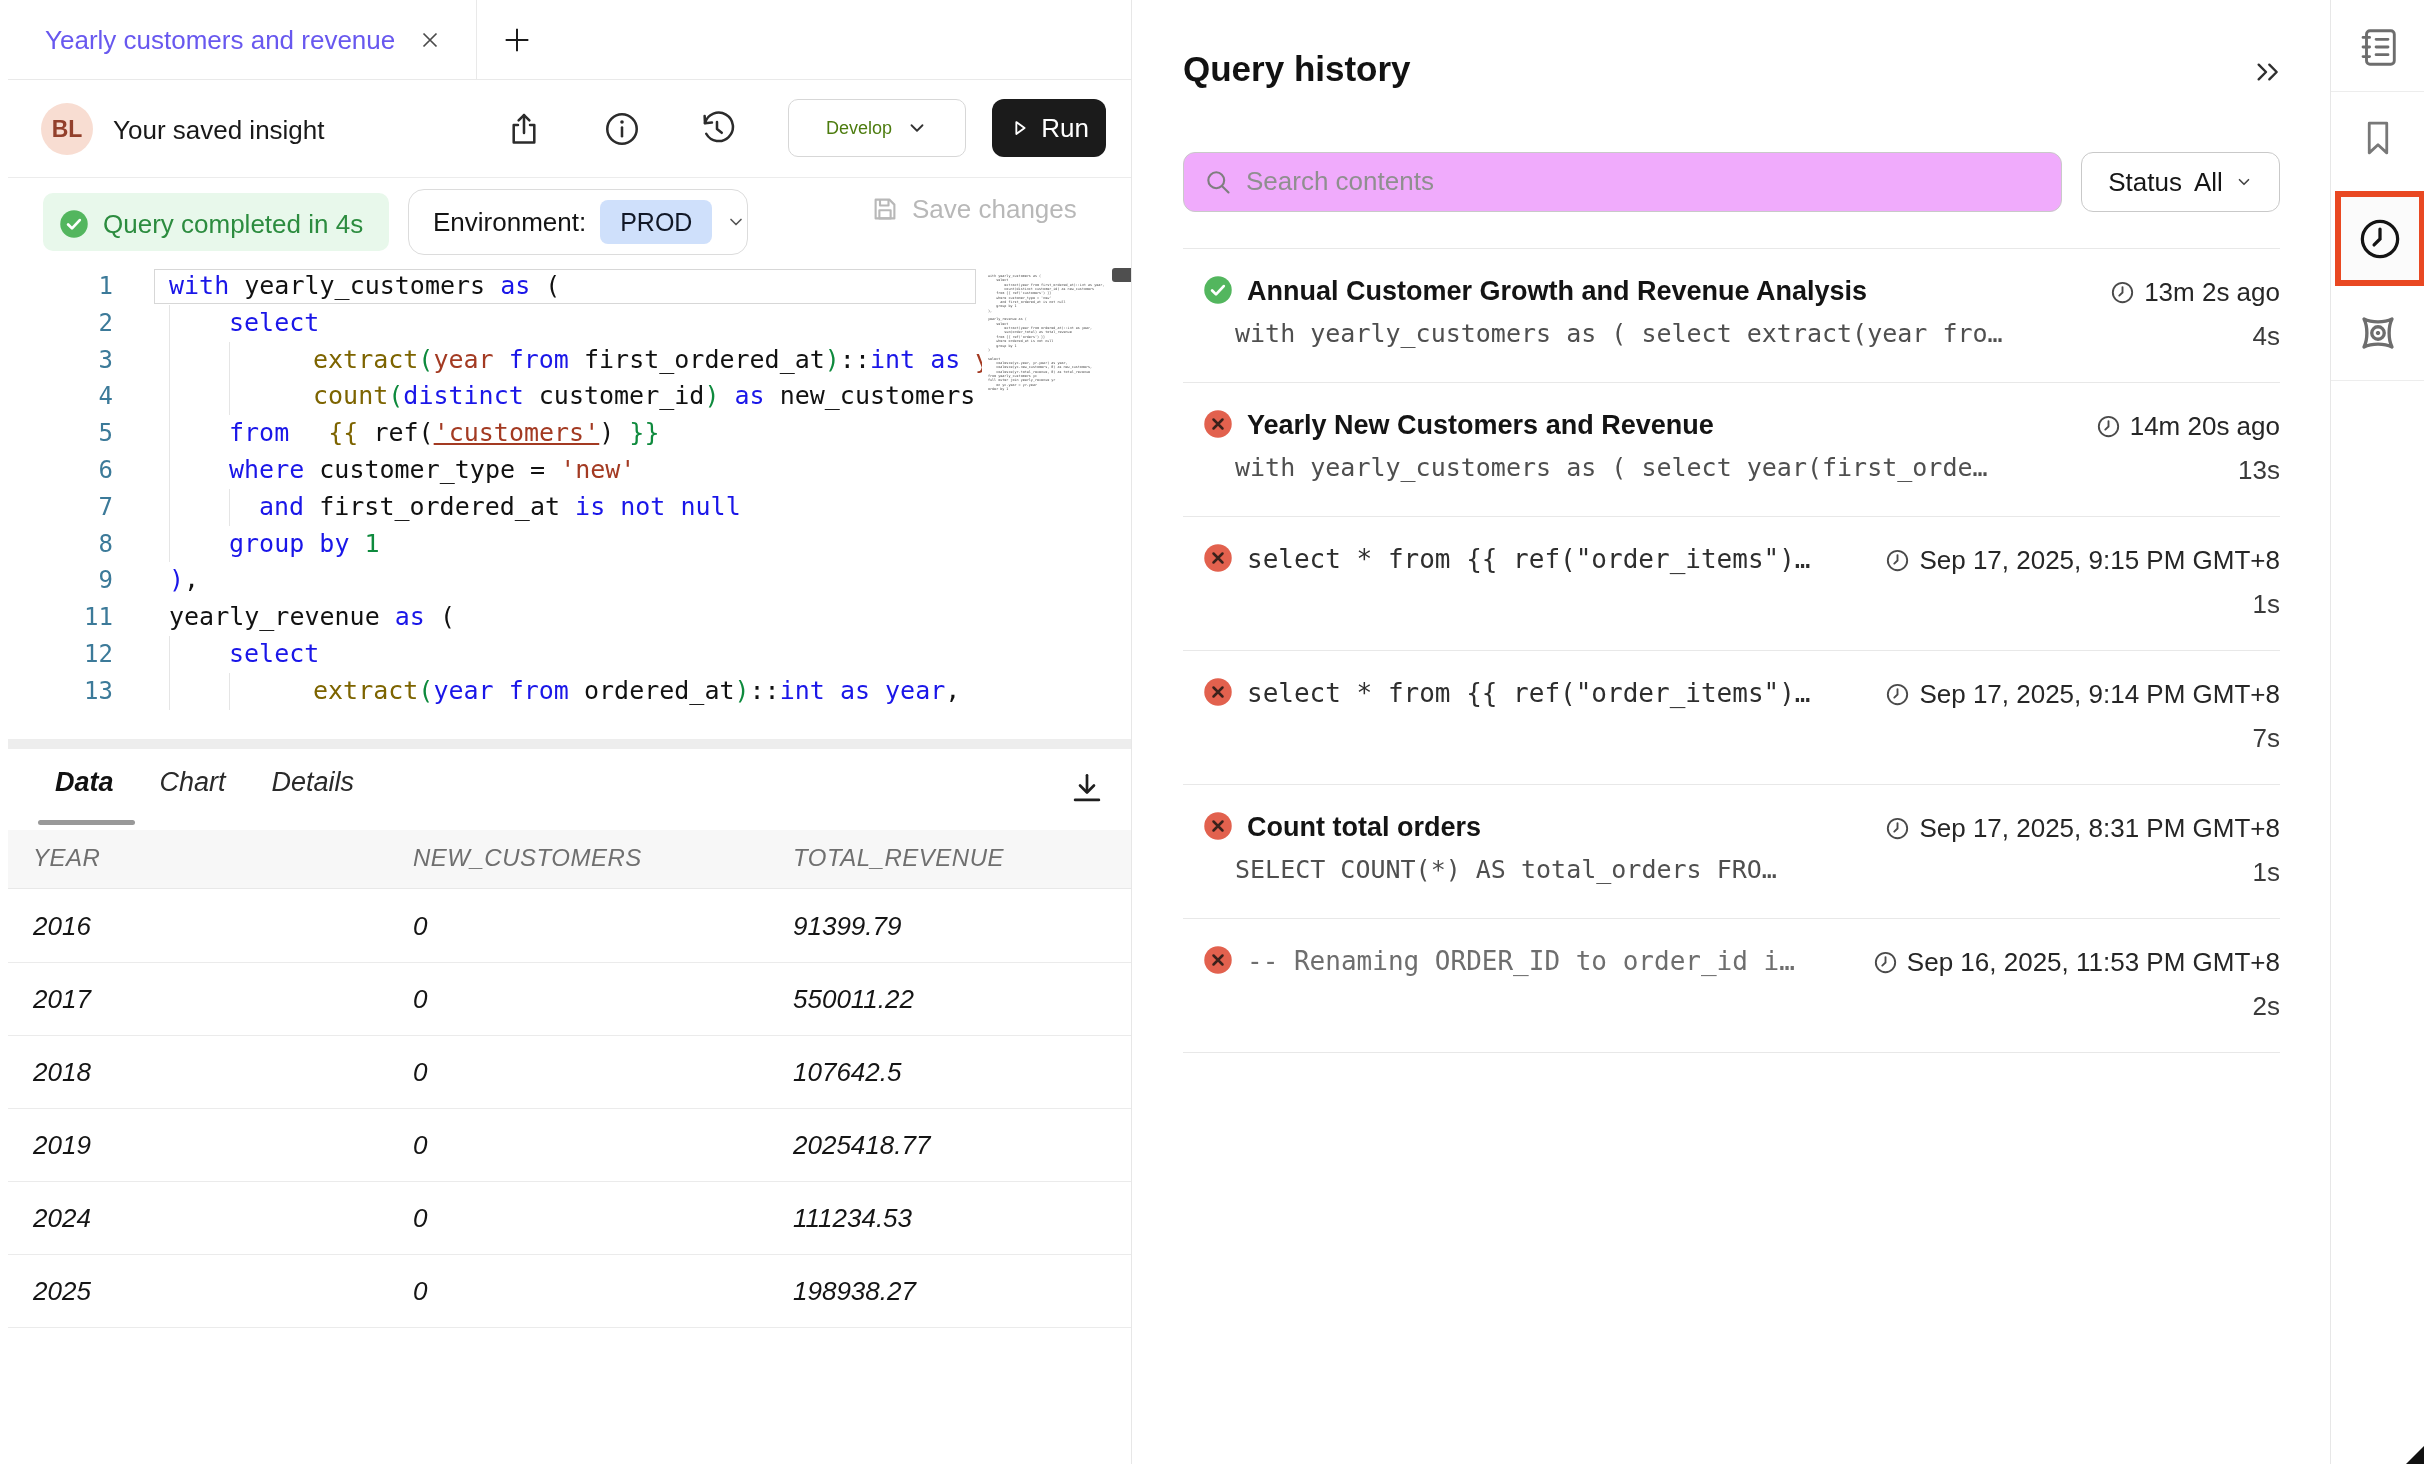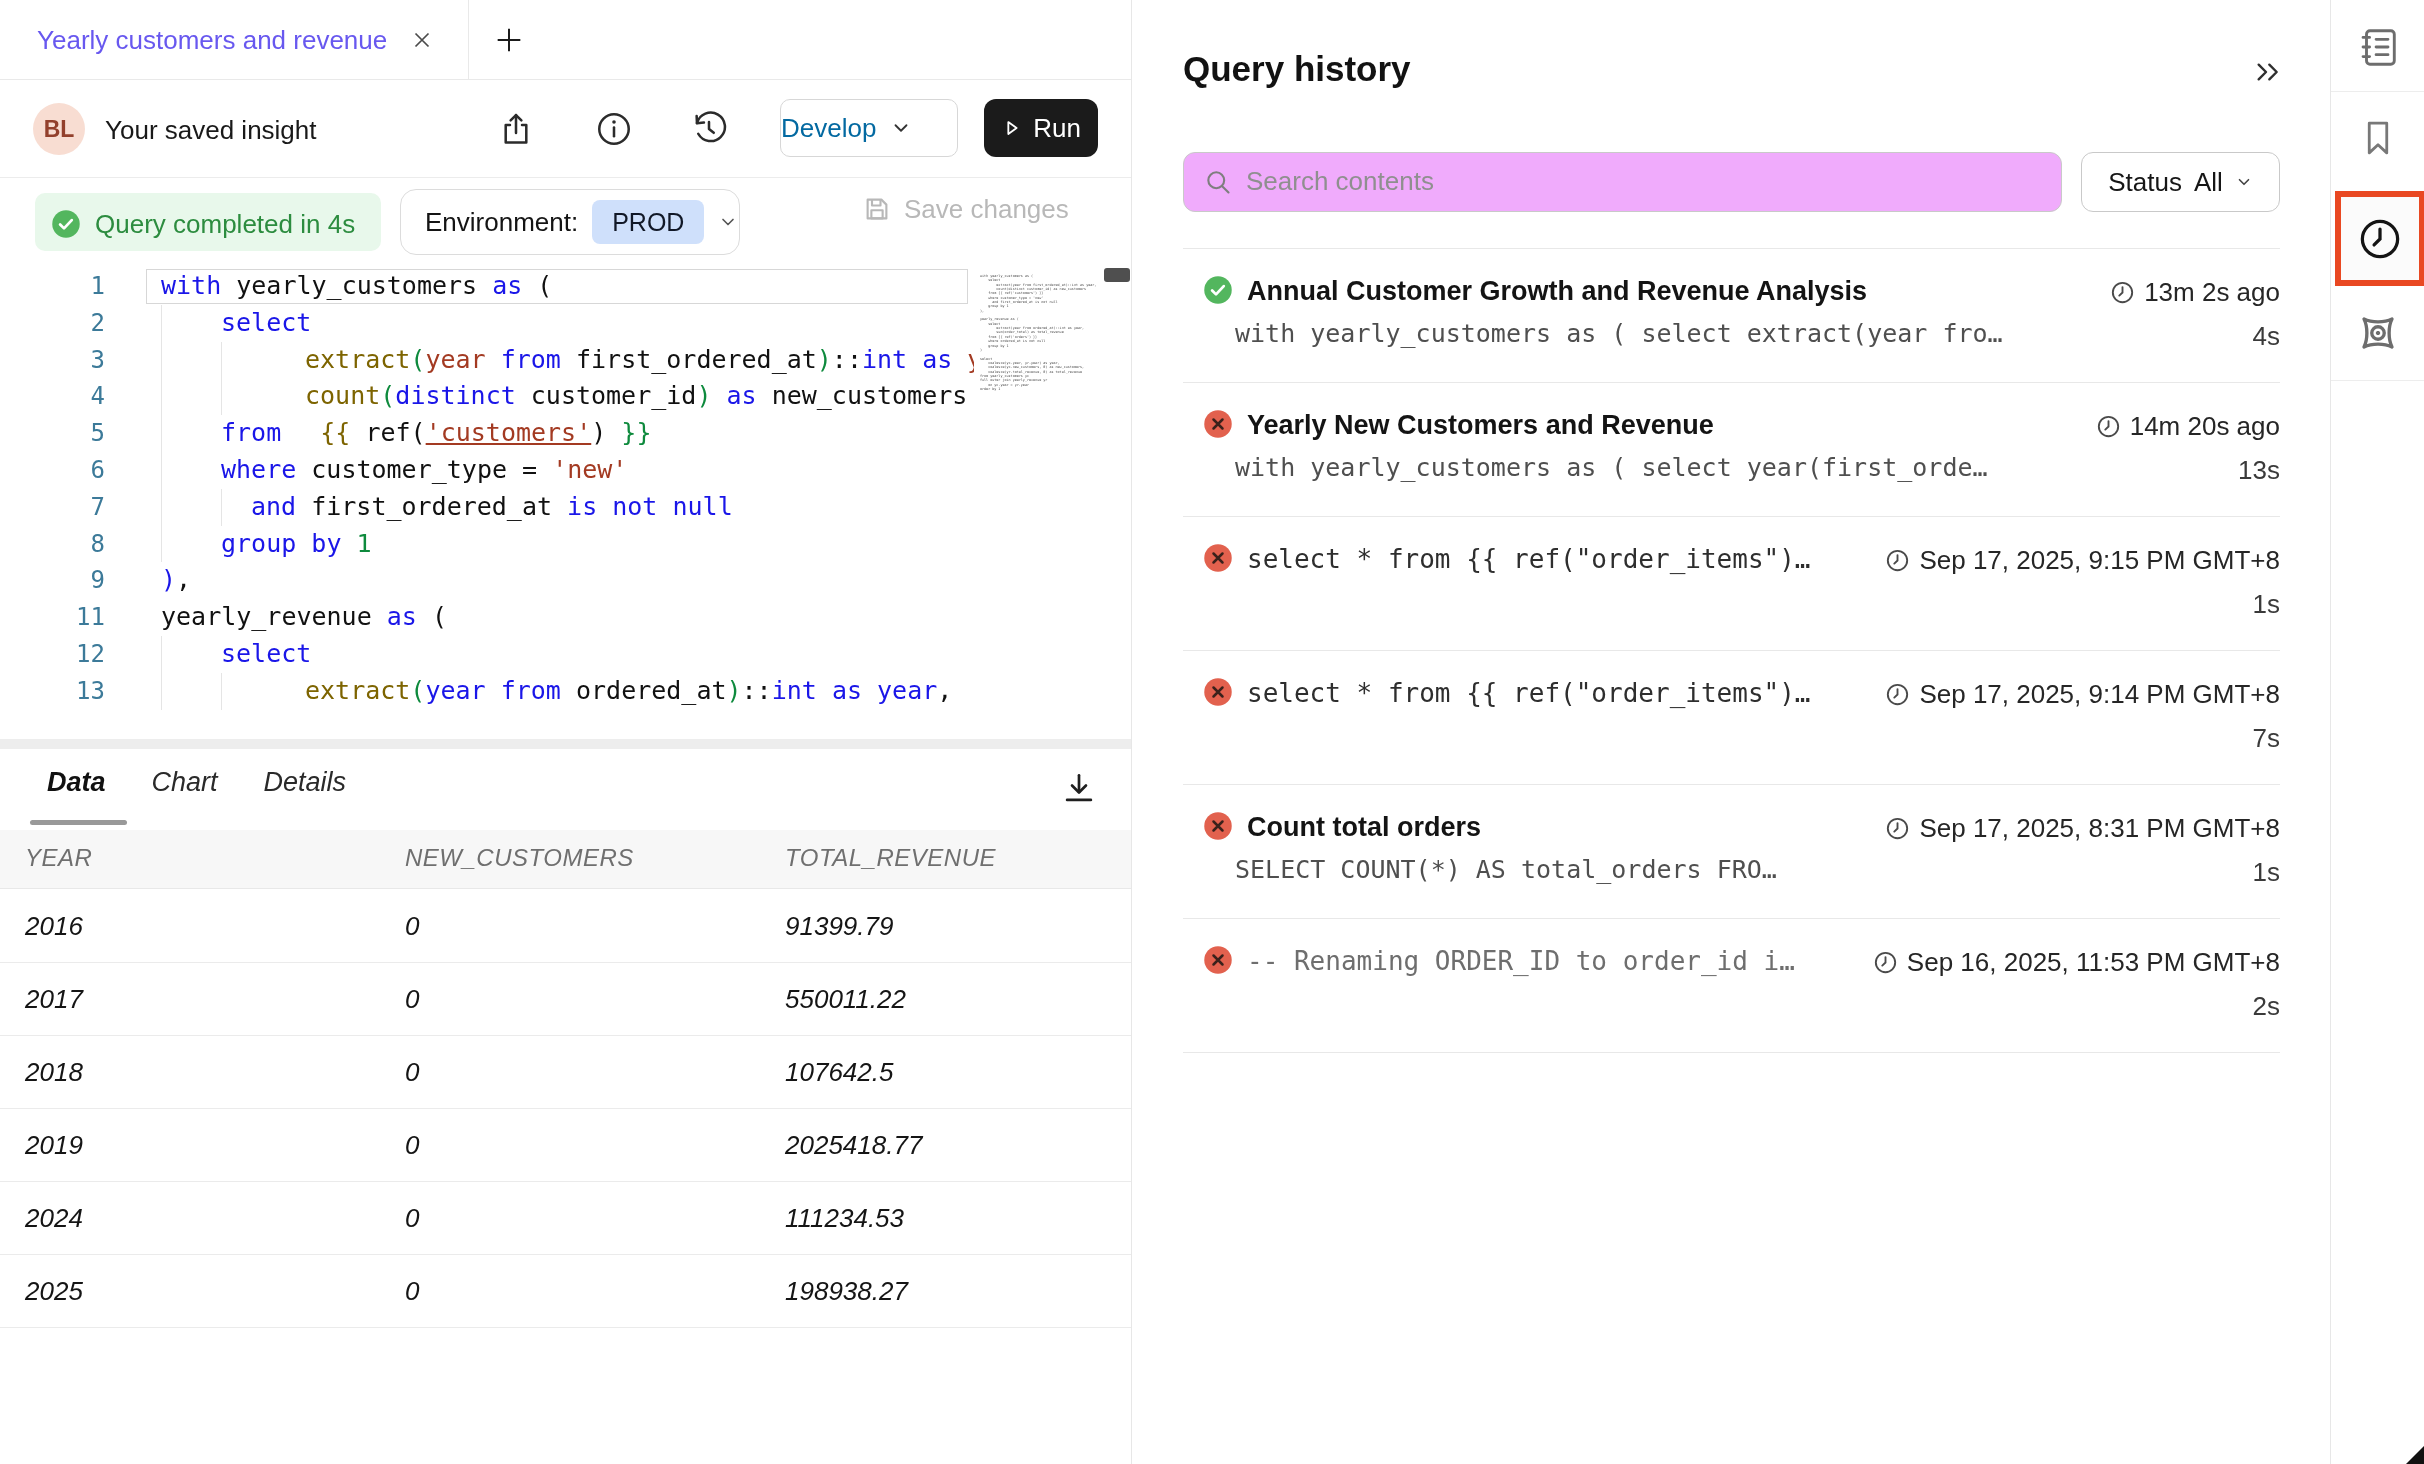--- a/index.html
+++ b/index.html
@@ -2,35 +2,35 @@
 <html><head>
 <meta charset="utf-8">
 <style>
   * { margin:0; padding:0; box-sizing:border-box; }
   html,body { width:2424px; height:1464px; background:#fff; overflow:hidden; }
   body { font-family:"Liberation Sans", sans-serif; color:#1a1a1a; }
   .app { position:relative; width:2424px; height:1464px; background:#fff; }
   .mono { font-family:"DejaVu Sans Mono", monospace; }
 
   
-  .left-panel { position:absolute; left:0; top:0; width:1131px; height:1176px; background:#fff; }
+  .left-panel { position:absolute; left:8px; top:0; width:1131px; height:1176px; background:#fff; }
   .panel-vline { position:absolute; left:1131px; top:0; width:1px; height:1464px; background:#e7e7e7; }
 
   .tabbar { position:absolute; left:0; top:0; width:1131px; height:80px; border-bottom:1px solid #e9e9e9; }
   .tab { position:absolute; left:0; top:0; height:80px; display:flex; align-items:center; padding-left:37px; cursor:default; }
   .tab-title { font-size:26px; color:#6858ef; }
   .tab-close { margin-left:22px; display:flex; align-items:center; }
   .tab-vdivider { position:absolute; left:468px; top:0; width:1px; height:80px; background:#e9e9e9; }
   .newtab { position:absolute; left:487px; top:18px; width:44px; height:44px; display:flex; align-items:center; justify-content:center; }
 
   .hdr { position:absolute; left:0; top:81px; width:1131px; height:97px; border-bottom:1px solid #ececec; }
   .avatar { position:absolute; left:33px; top:103px; width:52px; height:52px; border-radius:50%; background:#f8ddd2; display:flex; align-items:center; justify-content:center; font-size:23px; font-weight:bold; color:#93402c; }
   .hdr-title { position:absolute; left:105px; top:115px; font-size:26px; color:#191919; }
   .hdr-icon { position:absolute; top:110px; width:38px; height:38px; }
-  .develop-btn { position:absolute; left:780px; top:99px; width:178px; height:58px; border:1px solid #d7d7d7; border-radius:10px; background:#fff; display:flex; align-items:center; gap:14px; font-size:26px; color:#0369a1; }
+  .develop-btn { position:absolute; left:780px; top:99px; width:178px; height:58px; border:1px solid #d7d7d7; border-radius:10px; background:#fff; display:flex; align-items:center; justify-content:center; gap:14px; font-size:18px; color:#4d7c0f; }
   .run-btn { position:absolute; left:984px; top:99px; width:114px; height:58px; border-radius:12px; background:#1b1b1b; display:flex; align-items:center; justify-content:center; gap:10px; font-size:26px; color:#fff; }
 
   .statusrow { position:absolute; left:0; top:178px; width:1131px; height:90px; }
   .ok-badge { position:absolute; left:35px; top:15px; height:58px; padding:4px 26px 0 16px; border-radius:10px; background:#e8f8eb; display:flex; align-items:center; gap:14px; }
   .ok-badge-text { font-size:26px; color:#2c8c3f; }
   .env-box { position:absolute; left:400px; top:11px; width:340px; height:66px; border:1px solid #dcdcdc; border-radius:16px; background:#fff; display:flex; align-items:center; padding-left:24px; gap:14px; }
   .env-label { font-size:26px; color:#141414; }
   .env-pill { height:44px; padding:0 20px; background:#cfe0fb; border-radius:8px; display:flex; align-items:center; font-size:25px; color:#111827; }
   .save-btn { position:absolute; left:862px; top:16px; height:56px; display:flex; align-items:flex-start; gap:12px; font-size:26px; color:#b8b8b8; }
 

